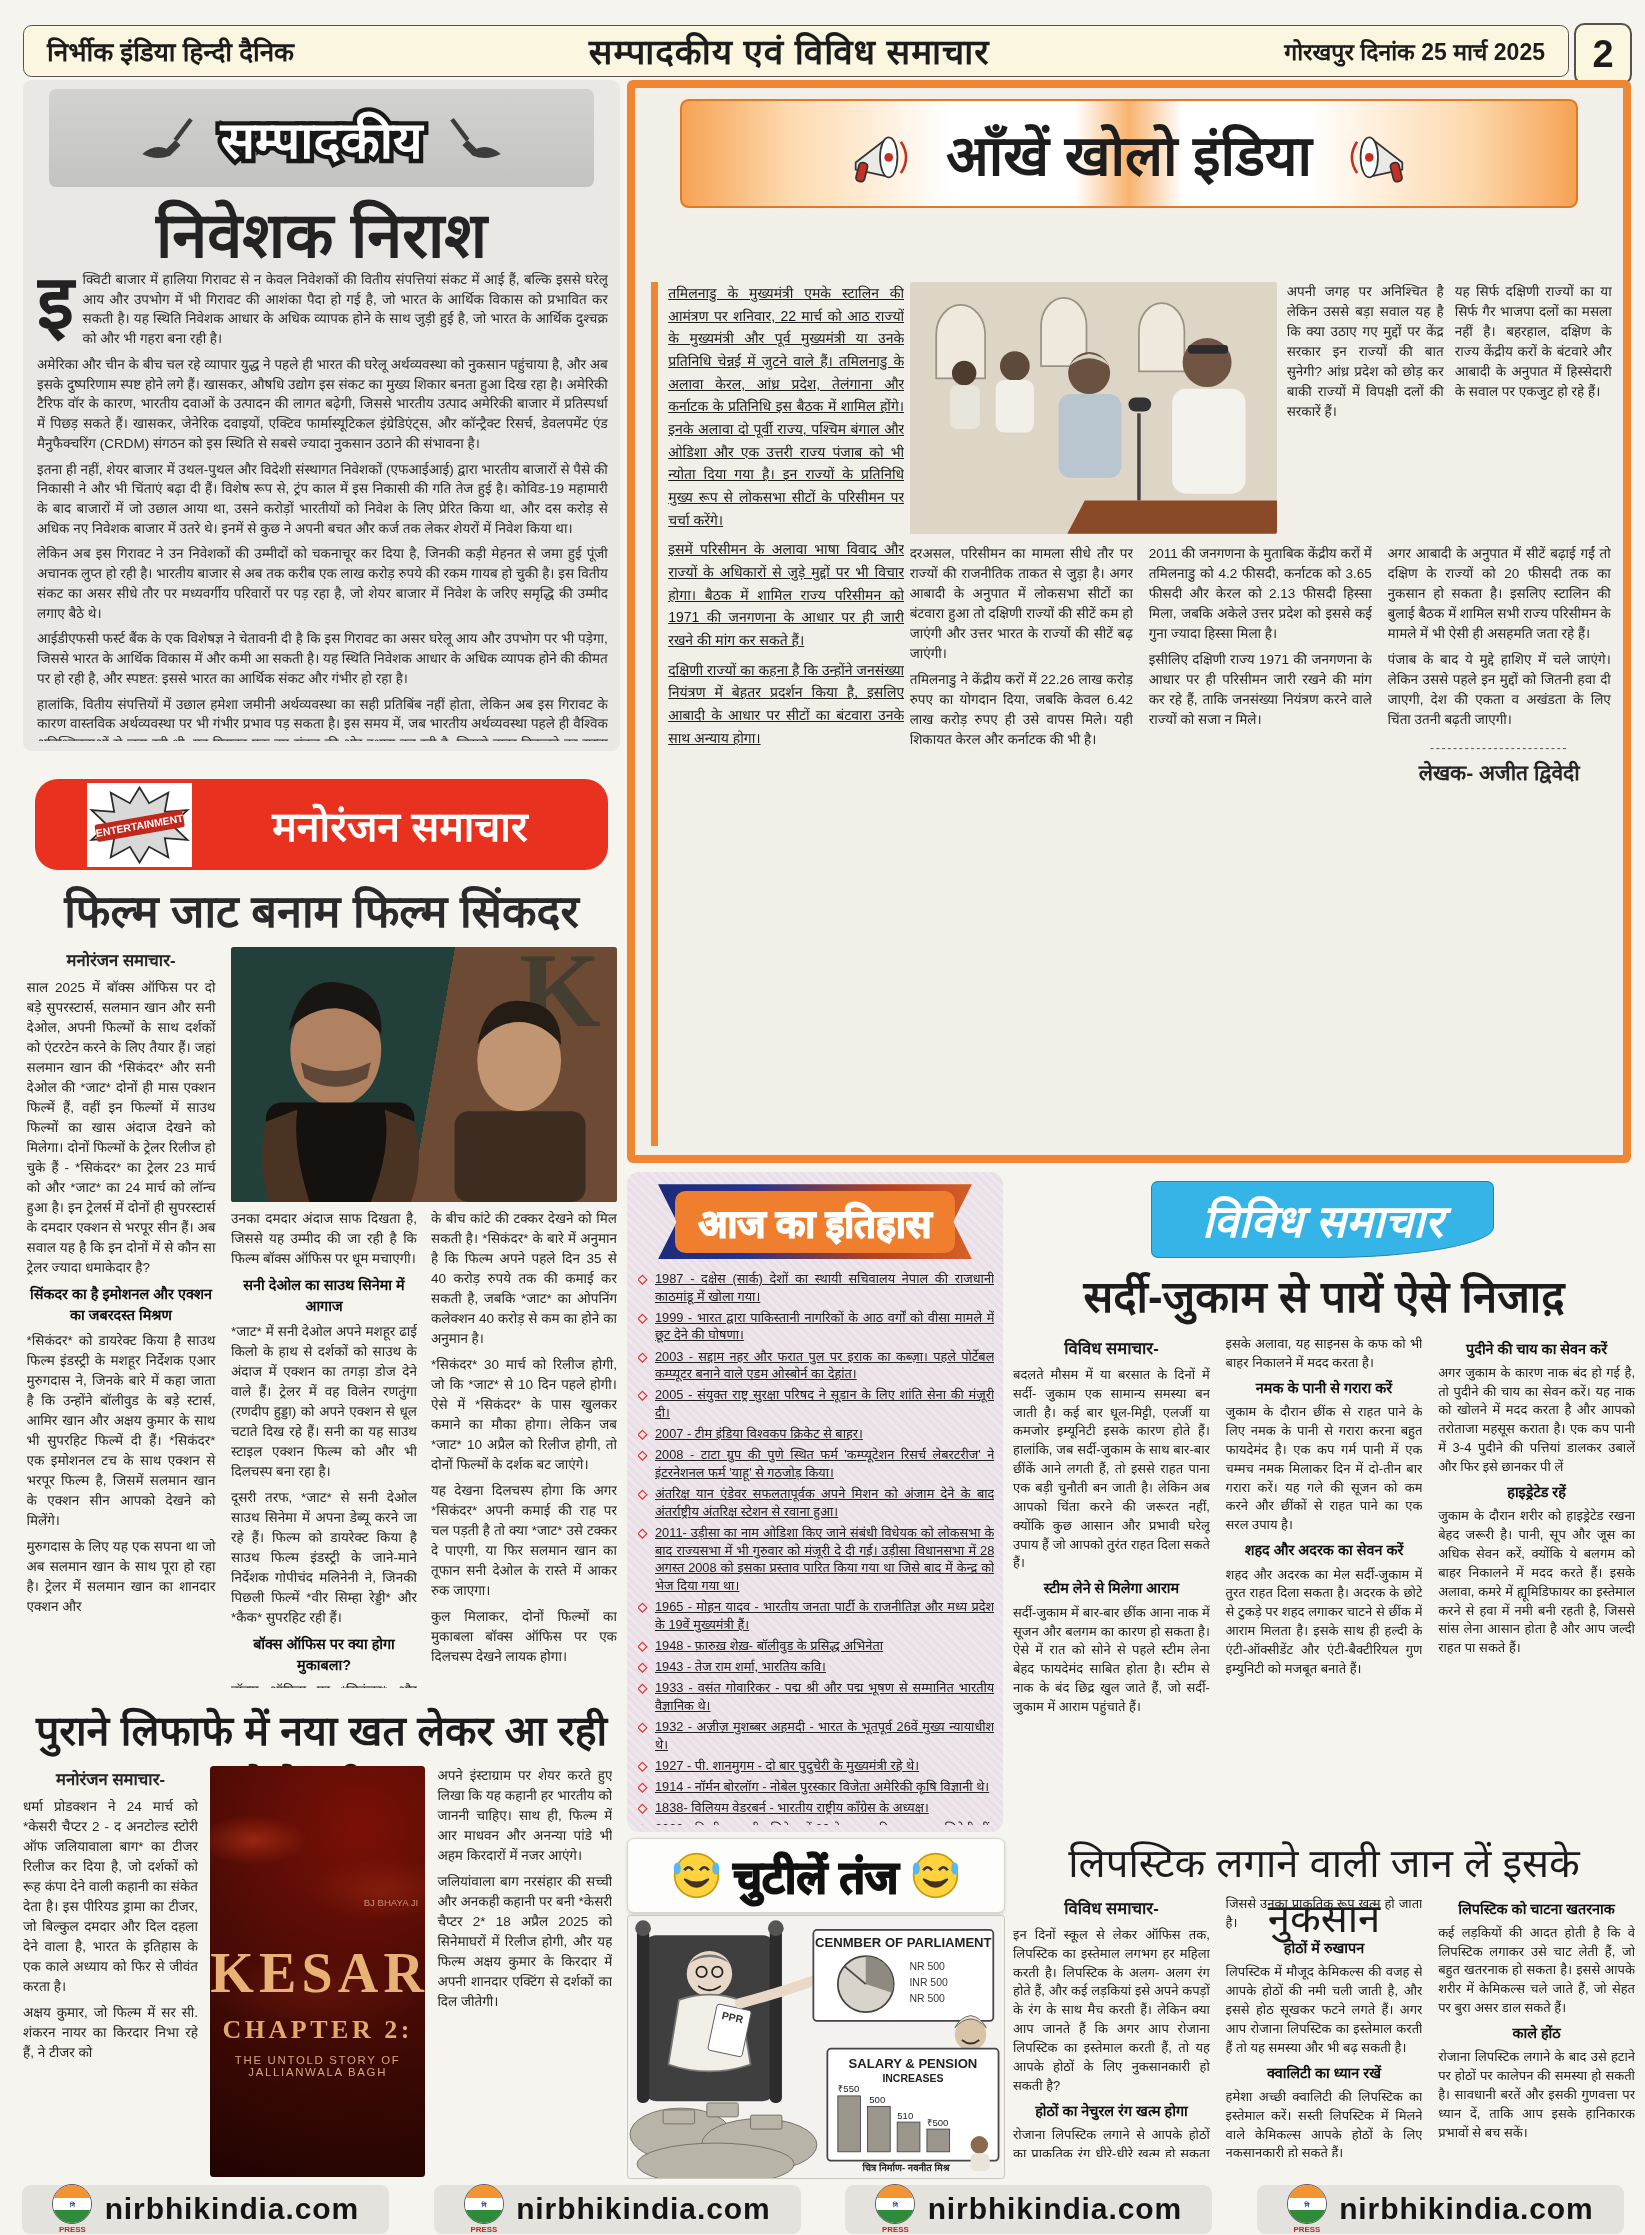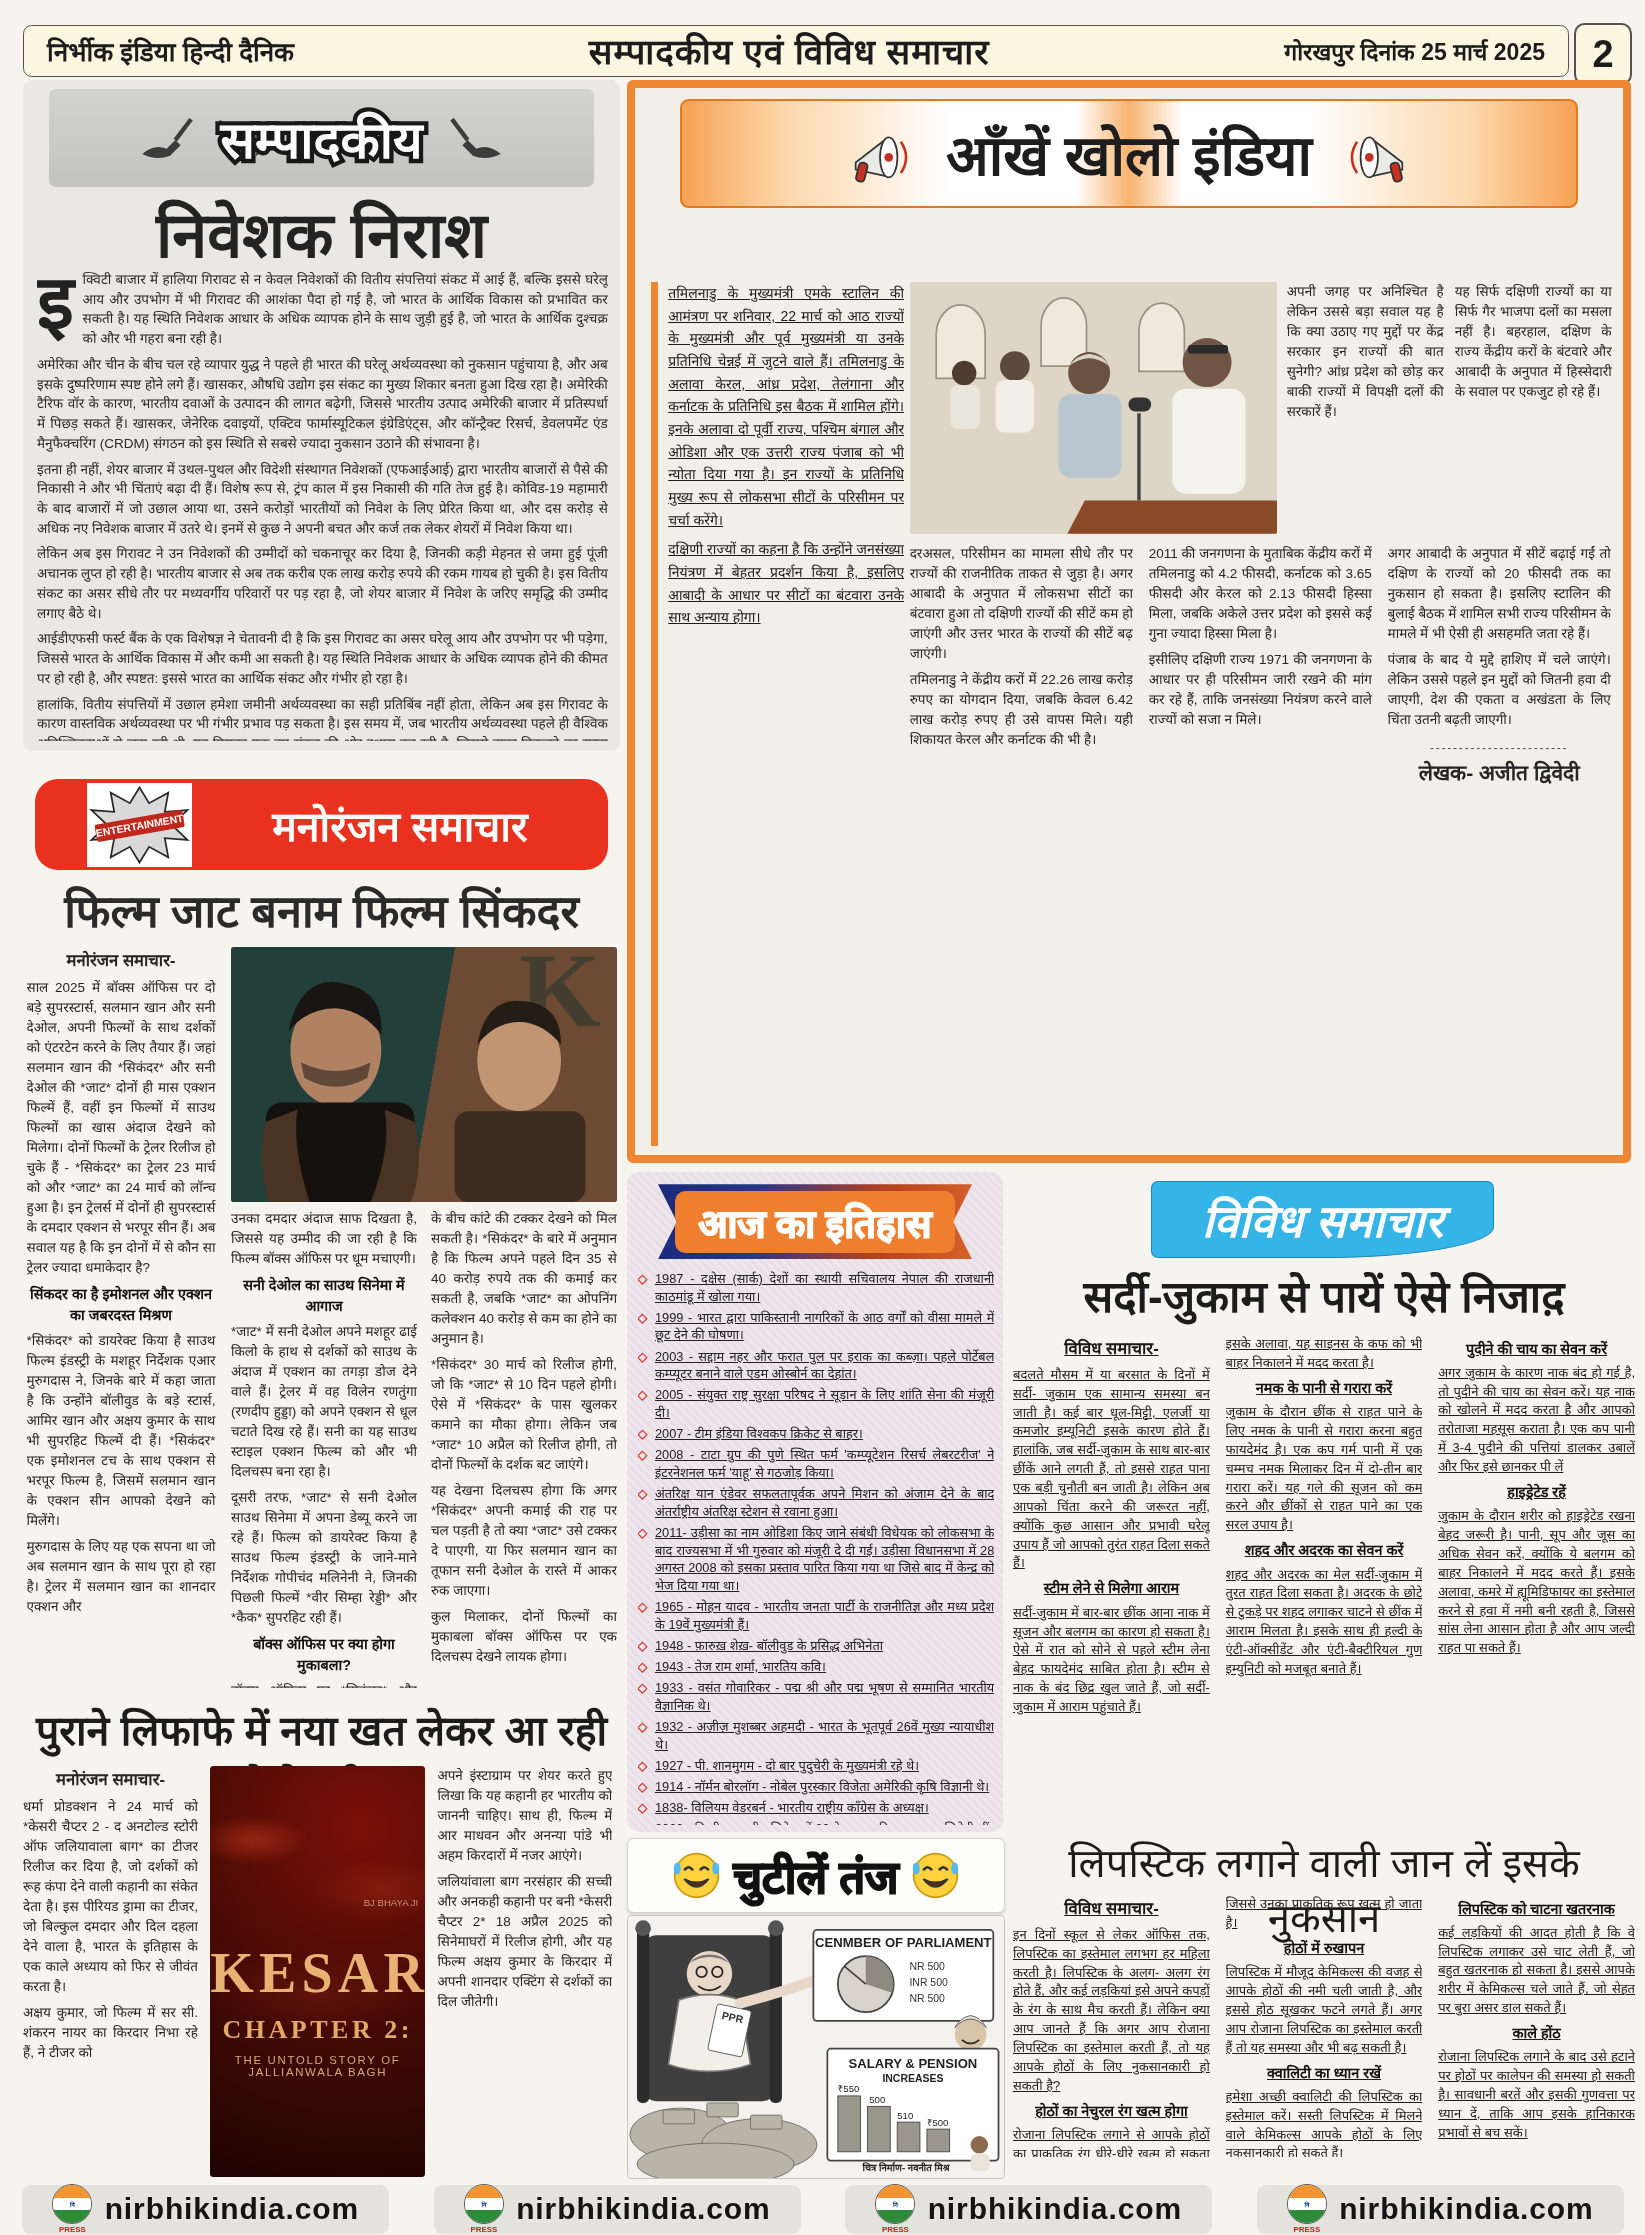--- a/index.html
+++ b/index.html
@@ -95,21 +95,21 @@
   
   .vividh-banner{left:1151px;top:1181px;width:341px;height:75px;background:#35b4e8;border:1.7px solid #1f86b5;
      border-radius:7px 7px 50% 7px / 7px 7px 40% 7px;display:flex;align-items:center;justify-content:center;}
   .vividh-text{font-size:45px;font-weight:bold;color:#fff;font-style:italic;}
   .cold-headline{left:1013px;top:1265px;width:622px;text-align:center;font-size:44px;font-weight:bold;}
   .cold-cols{left:1013px;top:1335px;width:622px;height:493px;display:flex;gap:15.7px;}
   .cold-cols>div{flex:1;overflow:hidden;}
   .lip-headline{left:1013px;top:1834px;width:622px;text-align:center;font-size:40px;font-weight:normal;}
   .lip-cols{left:1013px;top:1895px;width:622px;height:262px;display:flex;gap:15.7px;}
   .lip-cols>div{flex:1;overflow:hidden;}
-  .small-news{font-size:13px;line-height:1.45;text-align:justify;text-decoration:underline;}
+  .small-news{font-size:13px;line-height:1.45;text-align:justify;}
   .small-news p{margin:0 0 5.2px;}
   
   .footer{left:0;top:2182px;width:1646px;height:54px;display:flex;justify-content:space-around;align-items:center;}
   .foot-unit{width:367px;height:49px;background:#e4e2dd;border-radius:8.7px;display:flex;align-items:center;justify-content:center;gap:12.2px;}
   .foot-site{font-size:30px;font-weight:bold;color:#141414;letter-spacing:0.9px;}
   .foot-logo{width:38px;height:38px;border-radius:50%;border:1.7px solid #5a5a5a;overflow:hidden;display:flex;flex-direction:column;}
   .foot-logo .s1{flex:1;background:#f39433;} .foot-logo .s2{flex:1;background:#fff;display:flex;align-items:center;justify-content:center;font-size:6.1px;color:#123a8c;font-weight:bold;} .foot-logo .s3{flex:1;background:#2e8b3a;}
   .foot-press{font-size:7.9px;color:#c02518;font-weight:bold;text-align:center;margin-top:0.9px;}
   .foot-stack{display:flex;flex-direction:column;align-items:center;}
   
@@ -244,20 +244,21 @@
         <ellipse cx="48" cy="44" rx="10" ry="23" fill="#fff" stroke="#333" stroke-width="2"></ellipse>
         <rect x="12" y="50" width="10" height="22" rx="4" fill="#c43022" stroke="#333" stroke-width="2" transform="rotate(14 17 61)"></rect>
         <circle cx="48" cy="44" r="5" fill="#c43022"></circle>
         <path d="M62 26 Q74 44 62 62" fill="none" stroke="#c43022" stroke-width="3"></path>
       </svg>
     </div>
 
     <div class="lang-body">
       <div class="lang-intro">
         <p>तमिलनाडु के मुख्यमंत्री एमके स्टालिन की आमंत्रण पर शनिवार, 22 मार्च को आठ राज्यों के मुख्यमंत्री और पूर्व मुख्यमंत्री या उनके प्रतिनिधि चेन्नई में जुटने वाले हैं। तमिलनाडु के अलावा केरल, आंध्र प्रदेश, तेलंगाना और कर्नाटक के प्रतिनिधि इस बैठक में शामिल होंगे। इनके अलावा दो पूर्वी राज्य, पश्चिम बंगाल और ओडिशा और एक उत्तरी राज्य पंजाब को भी न्योता दिया गया है। इन राज्यों के प्रतिनिधि मुख्य रूप से लोकसभा सीटों के परिसीमन पर चर्चा करेंगे।</p>
+        <p>इसमें परिसीमन के अलावा भाषा विवाद और राज्यों के अधिकारों से जुड़े मुद्दों पर भी विचार होगा। बैठक में शामिल राज्य परिसीमन को 1971 की जनगणना के आधार पर ही जारी रखने की मांग कर सकते हैं।</p>
         <p>दक्षिणी राज्यों का कहना है कि उन्होंने जनसंख्या नियंत्रण में बेहतर प्रदर्शन किया है, इसलिए आबादी के आधार पर सीटों का बंटवारा उनके साथ अन्याय होगा।</p>
       </div>
 
       <div class="lang-photo">
         <div class="ph-lang">
           <svg width="367" height="252" viewBox="0 0 420 288">
             <rect x="0" y="0" width="420" height="288" fill="#ddd5c6"></rect>
             <path d="M30 60 a28 34 0 0 1 56 0 v50 h-56z" fill="#efe9dd" stroke="#9a9284" stroke-width="2"></path>
             <path d="M150 50 a26 32 0 0 1 52 0 v46 h-52z" fill="#efe9dd" stroke="#9a9284" stroke-width="2"></path>
             <path d="M262 56 a26 32 0 0 1 52 0 v46 h-52z" fill="#efe9dd" stroke="#9a9284" stroke-width="2"></path>

